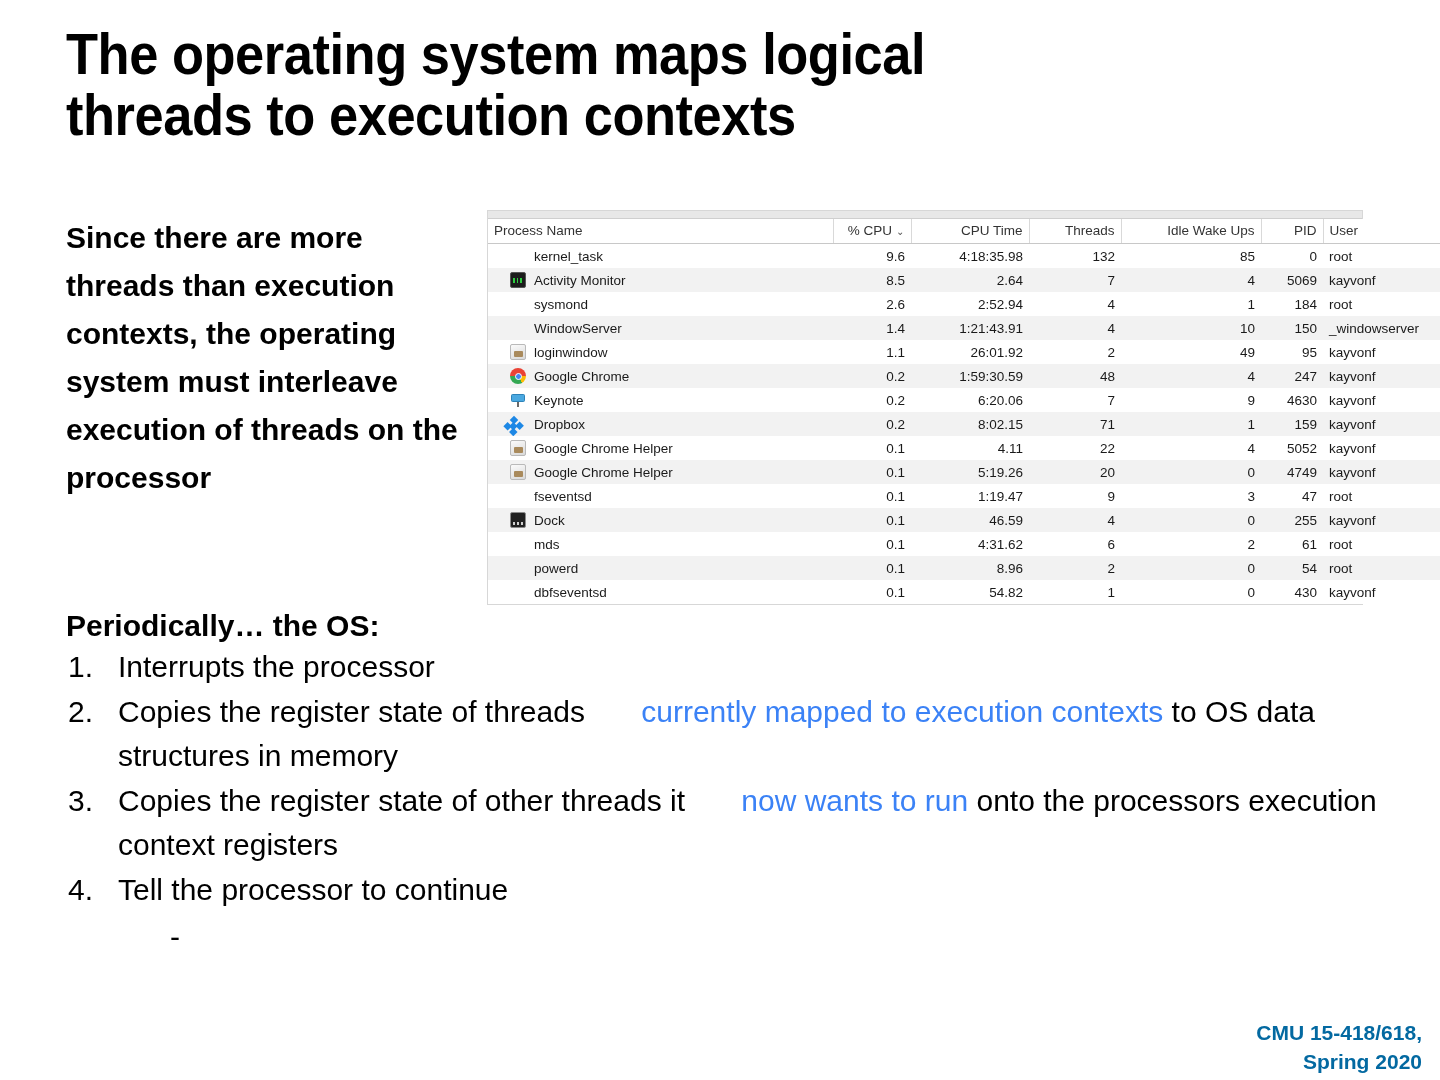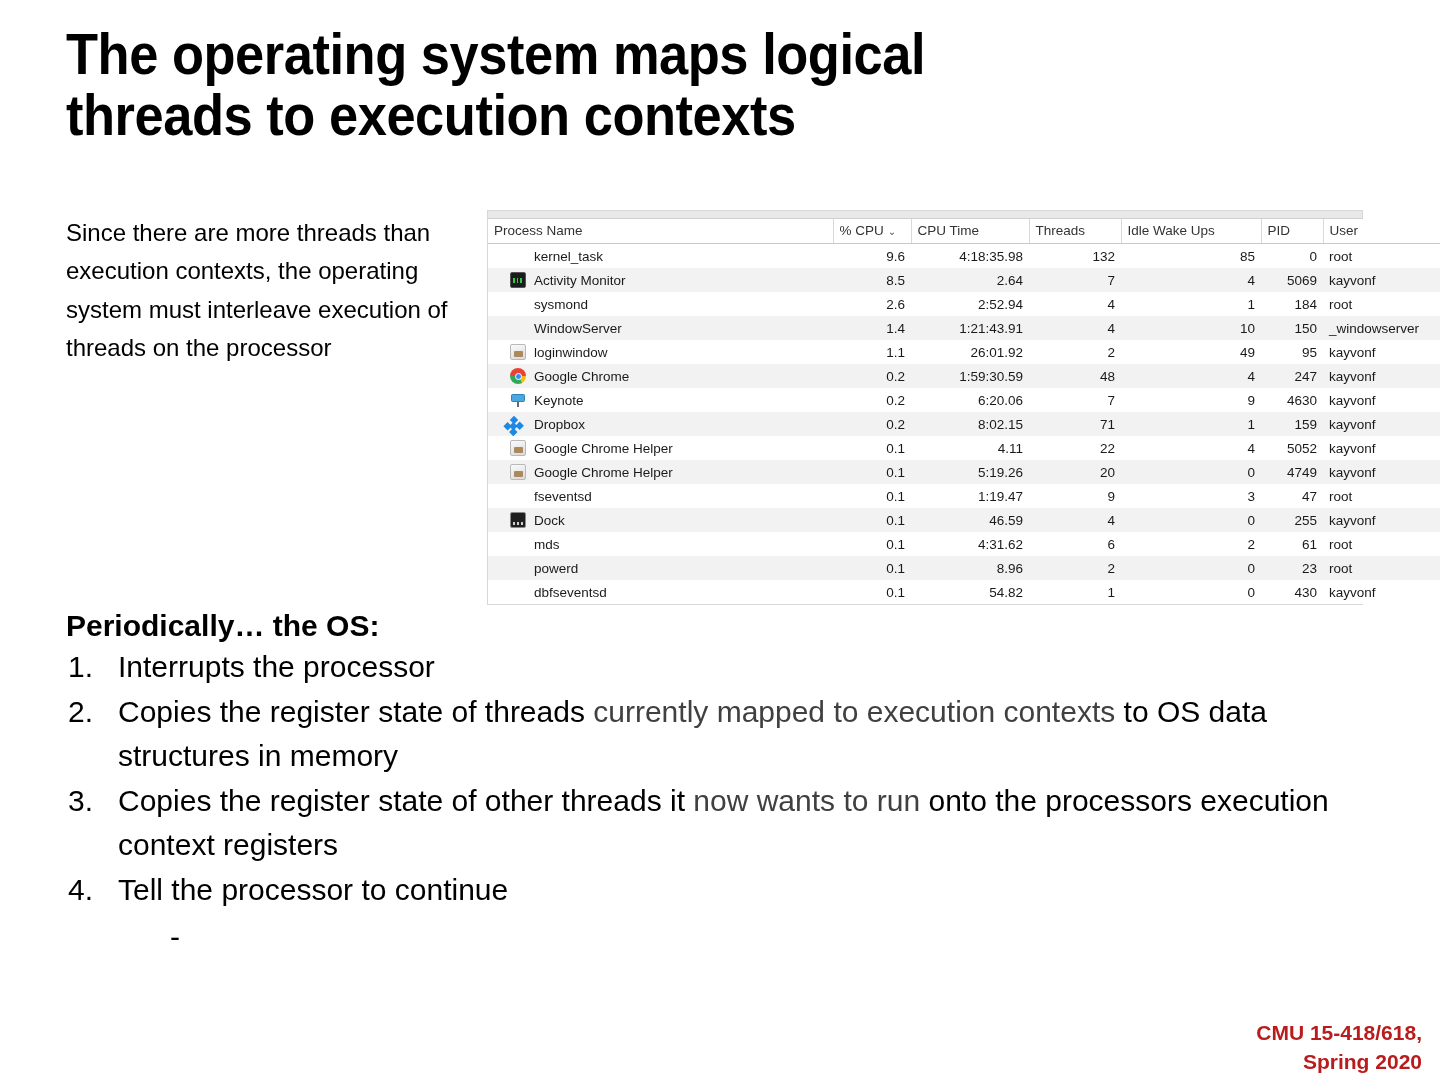--- a/index.html
+++ b/index.html
@@ -30,23 +30,23 @@
     transform: scaleX(0.92);
     transform-origin: left top;
   }
 
   
   #intro-paragraph {
     position: absolute;
     left: 66px;
     top: 214px;
     width: 410px;
-    font-size: 24px;
+    font-size: 30px;
     line-height: 1.6;
-    font-weight: 400;
+    font-weight: 700;
     color: #000000;
   }
 
   
   #activity-monitor {
     position: absolute;
     left: 487px;
     top: 210px;
     width: 876px;
     background: #ffffff;
@@ -70,21 +70,21 @@
     color: #333333;
     text-align: left;
     padding: 4px 6px 5px 6px;
     border-bottom: 1px solid #c8c8c8;
     border-right: 1px solid #d9d9d9;
     background: #ffffff;
     font-size: 13.5px;
     white-space: nowrap;
     overflow: hidden;
   }
-  table.am-table th.num { text-align: left; }
+  table.am-table th.num { text-align: right; }
   table.am-table th:last-child { border-right: none; }
   table.am-table td {
     padding: 2.5px 6px;
     font-size: 13.5px;
     color: #1a1a1a;
     white-space: nowrap;
     overflow: hidden;
     height: 19px;
   }
   table.am-table td.num { text-align: right; }
@@ -235,32 +235,32 @@
     text-align: left;
     padding-left: 2px;
     box-sizing: border-box;
   }
   .step-text { flex: 1 1 auto; }
   .substep {
     padding-left: 104px;
     margin-top: 2px;
   }
   .substep .dash { margin-right: 12px; }
-  .hl { color: #404040; }
+  .hl { color: #3b82f6; margin-left: 48px; }
 
   
   #footer {
     position: absolute;
     right: 18px;
     bottom: 4px;
     text-align: right;
     font-size: 21px;
     font-weight: 700;
     line-height: 1.35;
-    color: #b91c1c;
+    color: #0369a1;
     margin-top: 22px;
   }
 </style>
 </head>
 <body>
 
 <div id="slide-title">
   <div>The operating system maps logical</div>
   <div>threads to execution contexts</div>
 </div>
@@ -477,21 +477,21 @@
           <td>
             <div class="proc-cell">
               <span class="proc-icon blank"></span>
               <span>powerd</span>
             </div>
           </td>
           <td class="num">0.1</td>
           <td class="num">8.96</td>
           <td class="num">2</td>
           <td class="num">0</td>
-          <td class="num">23</td>
+          <td class="num">54</td>
           <td>root</td>
         </tr>
         <tr>
           <td>
             <div class="proc-cell">
               <span class="proc-icon blank"></span>
               <span>dbfseventsd</span>
             </div>
           </td>
           <td class="num">0.1</td>

